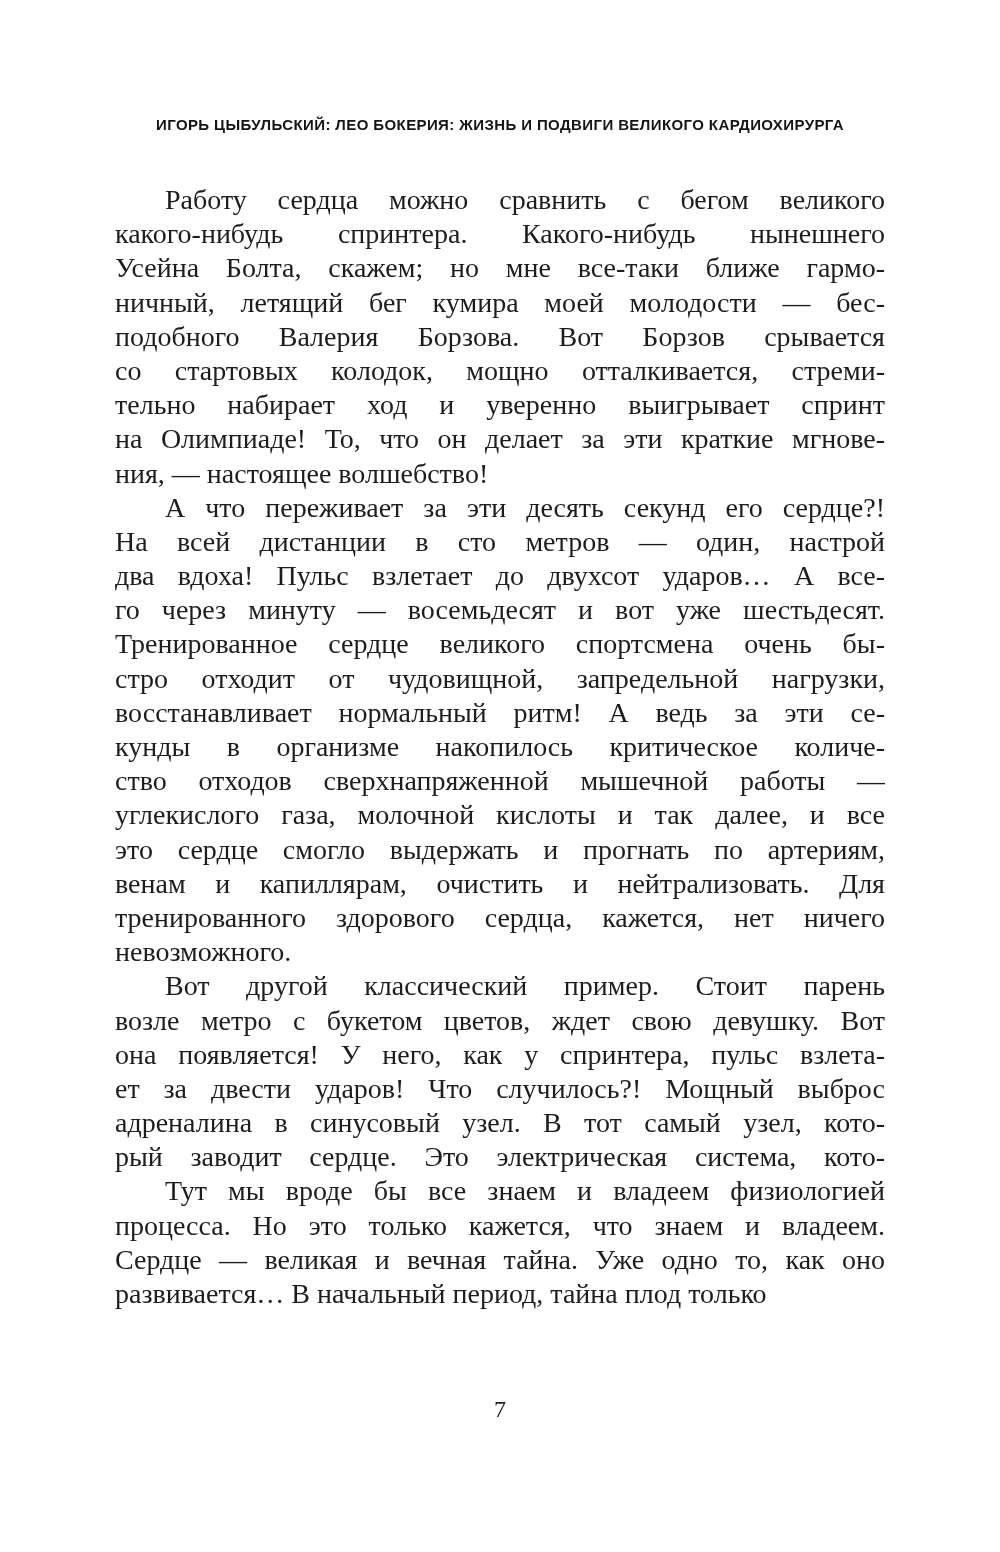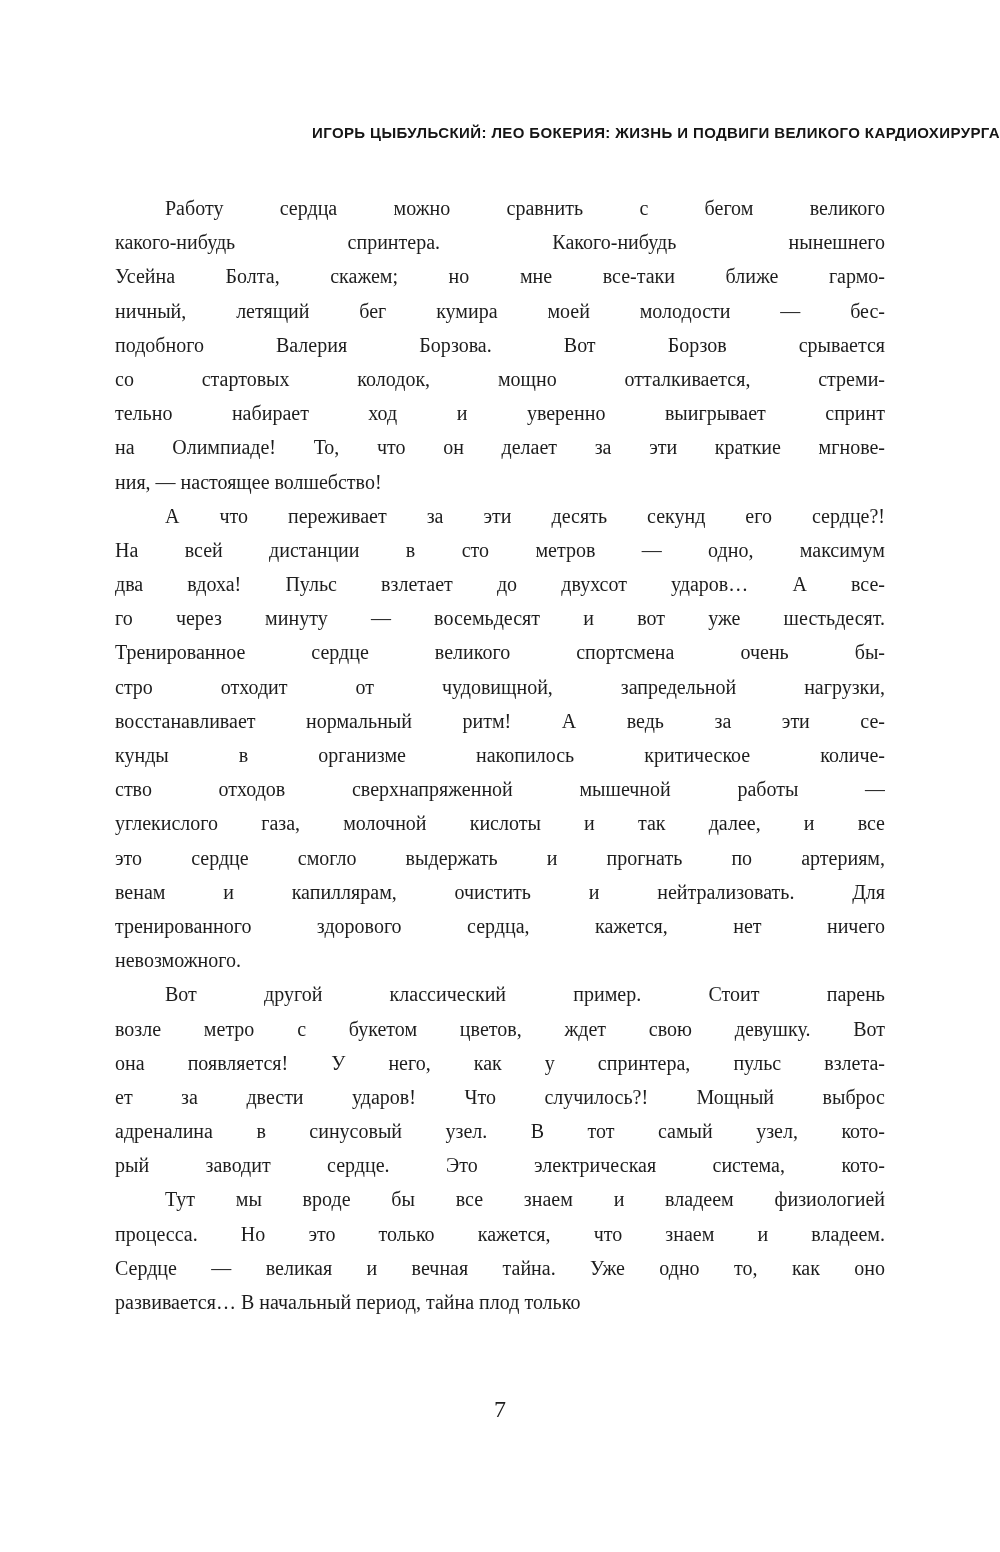--- a/index.html
+++ b/index.html
@@ -15,41 +15,40 @@
     position: relative;
     width: 1000px;
     height: 1552px;
     margin: 0 auto;
     background: var(--bg-color);
     color: var(--text-color);
     overflow: hidden;
   }
   .running-header {
     position: absolute;
-    top: 124px;
+    top: 116px;
     left: 0;
     width: 100%;
-    text-align: right;
+    text-align: center;
     font-family: "Liberation Sans", sans-serif;
     font-weight: bold;
     font-size: 15px;
     letter-spacing: 0.4px;
     color: #151515;
     white-space: nowrap;
   }
   .page-body {
     position: absolute;
     top: 183px;
     left: 115px;
     width: 770px;
     font-family: "Liberation Serif", serif;
-    font-size: 20px;
+    font-size: 28px;
     line-height: 34.2px;
     color: var(--text-color);
-    margin-top: 8px;
   }
   .para {
     margin: 0;
     padding: 0;
   }
   .para .line {
     text-align: justify;
     text-align-last: justify;
     white-space: normal;
     overflow: hidden;
@@ -86,21 +85,21 @@
         <div class="line">Усейна Болта, скажем; но мне все-таки ближе гармо-</div>
         <div class="line">ничный, летящий бег кумира моей молодости — бес-</div>
         <div class="line">подобного Валерия Борзова. Вот Борзов срывается</div>
         <div class="line">со стартовых колодок, мощно отталкивается, стреми-</div>
         <div class="line">тельно набирает ход и уверенно выигрывает спринт</div>
         <div class="line">на Олимпиаде! То, что он делает за эти краткие мгнове-</div>
         <div class="line last">ния, — настоящее волшебство!</div>
       </div>
       <div class="para">
         <div class="line first">А что переживает за эти десять секунд его сердце?!</div>
-        <div class="line">На всей дистанции в сто метров — одно, максимум</div>
+        <div class="line">На всей дистанции в сто метров — один, настрой</div>
         <div class="line">два вдоха! Пульс взлетает до двухсот ударов… А все-</div>
         <div class="line">го через минуту — восемьдесят и вот уже шестьдесят.</div>
         <div class="line">Тренированное сердце великого спортсмена очень бы-</div>
         <div class="line">стро отходит от чудовищной, запредельной нагрузки,</div>
         <div class="line">восстанавливает нормальный ритм! А ведь за эти се-</div>
         <div class="line">кунды в организме накопилось критическое количе-</div>
         <div class="line">ство отходов сверхнапряженной мышечной работы —</div>
         <div class="line">углекислого газа, молочной кислоты и так далее, и все</div>
         <div class="line">это сердце смогло выдержать и прогнать по артериям,</div>
         <div class="line">венам и капиллярам, очистить и нейтрализовать. Для</div>

